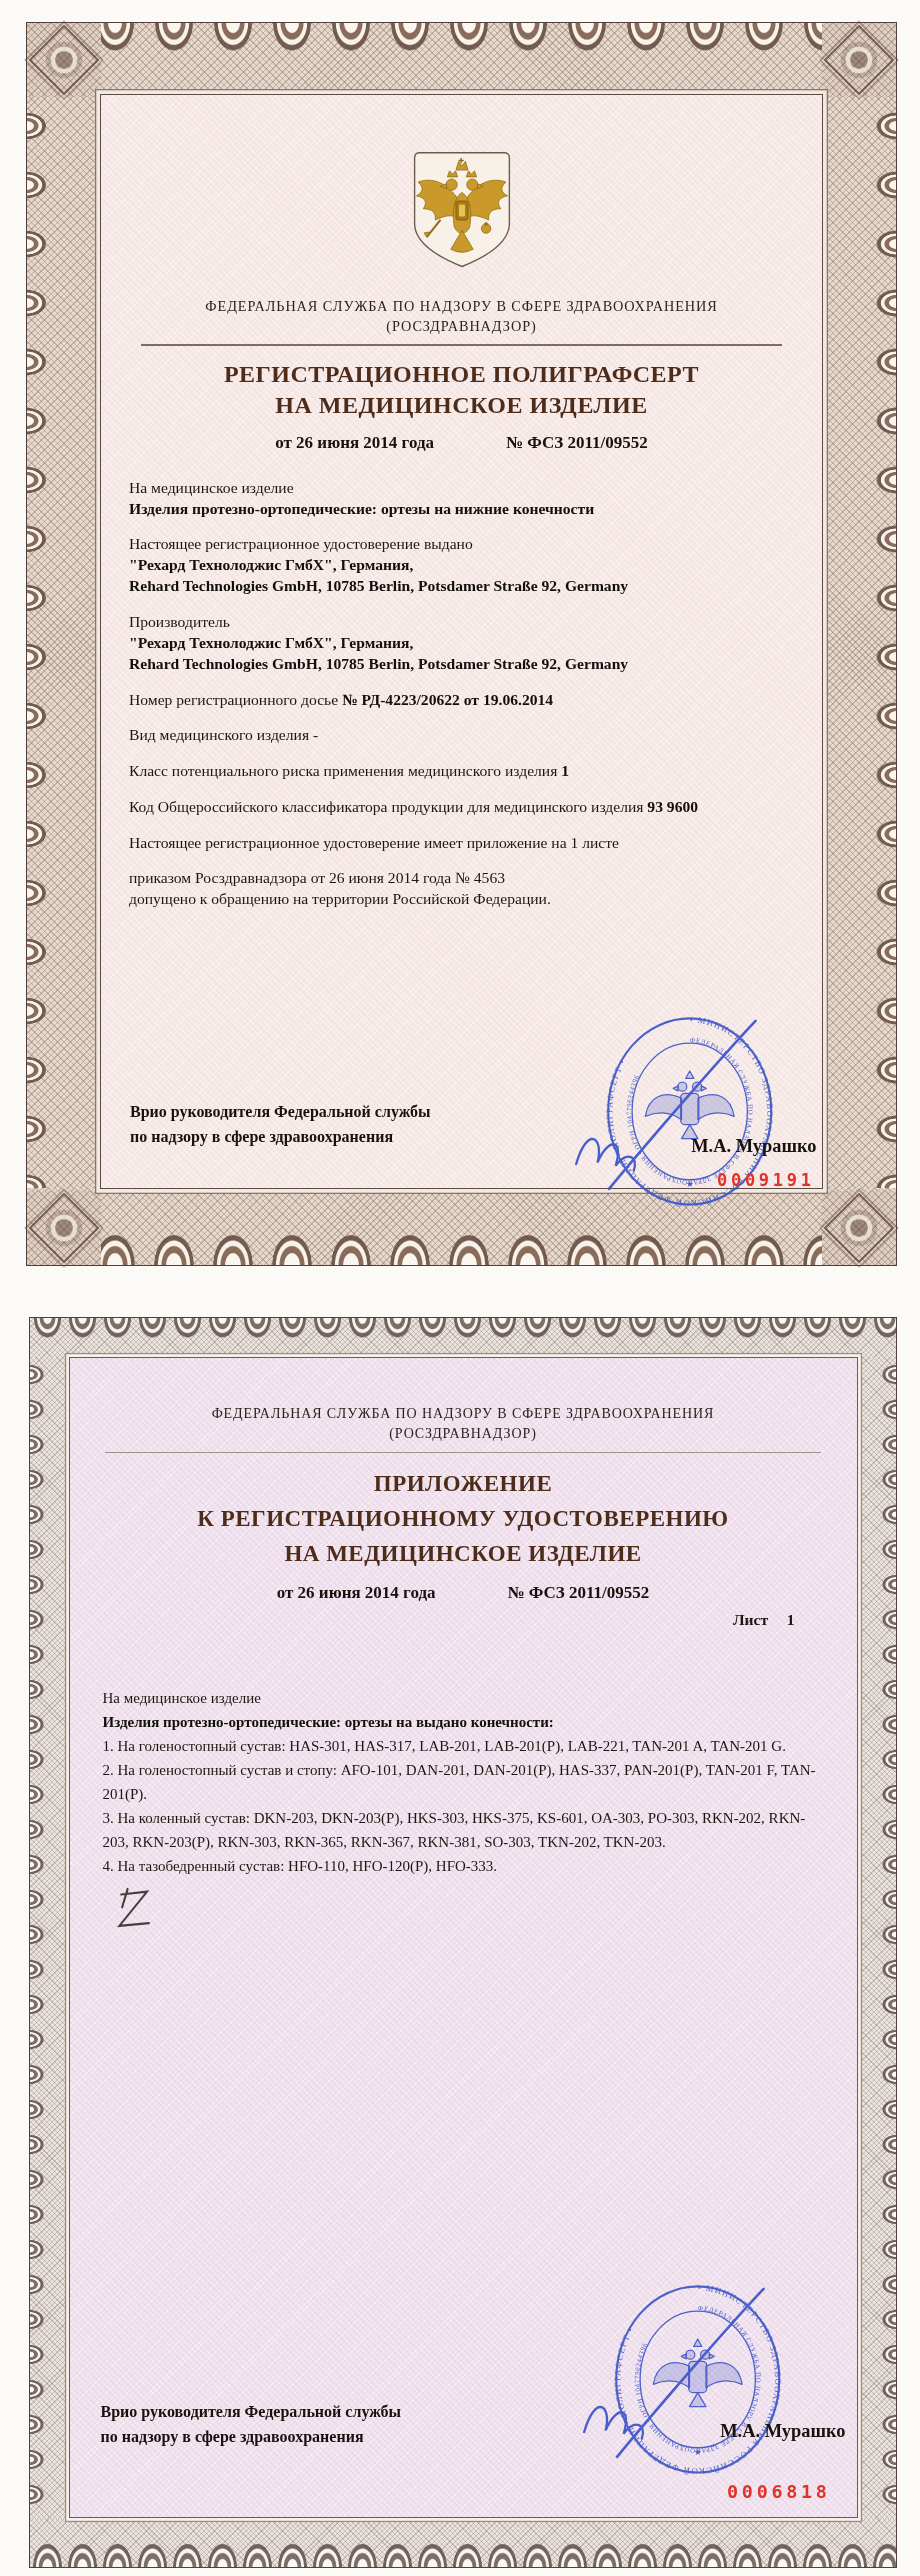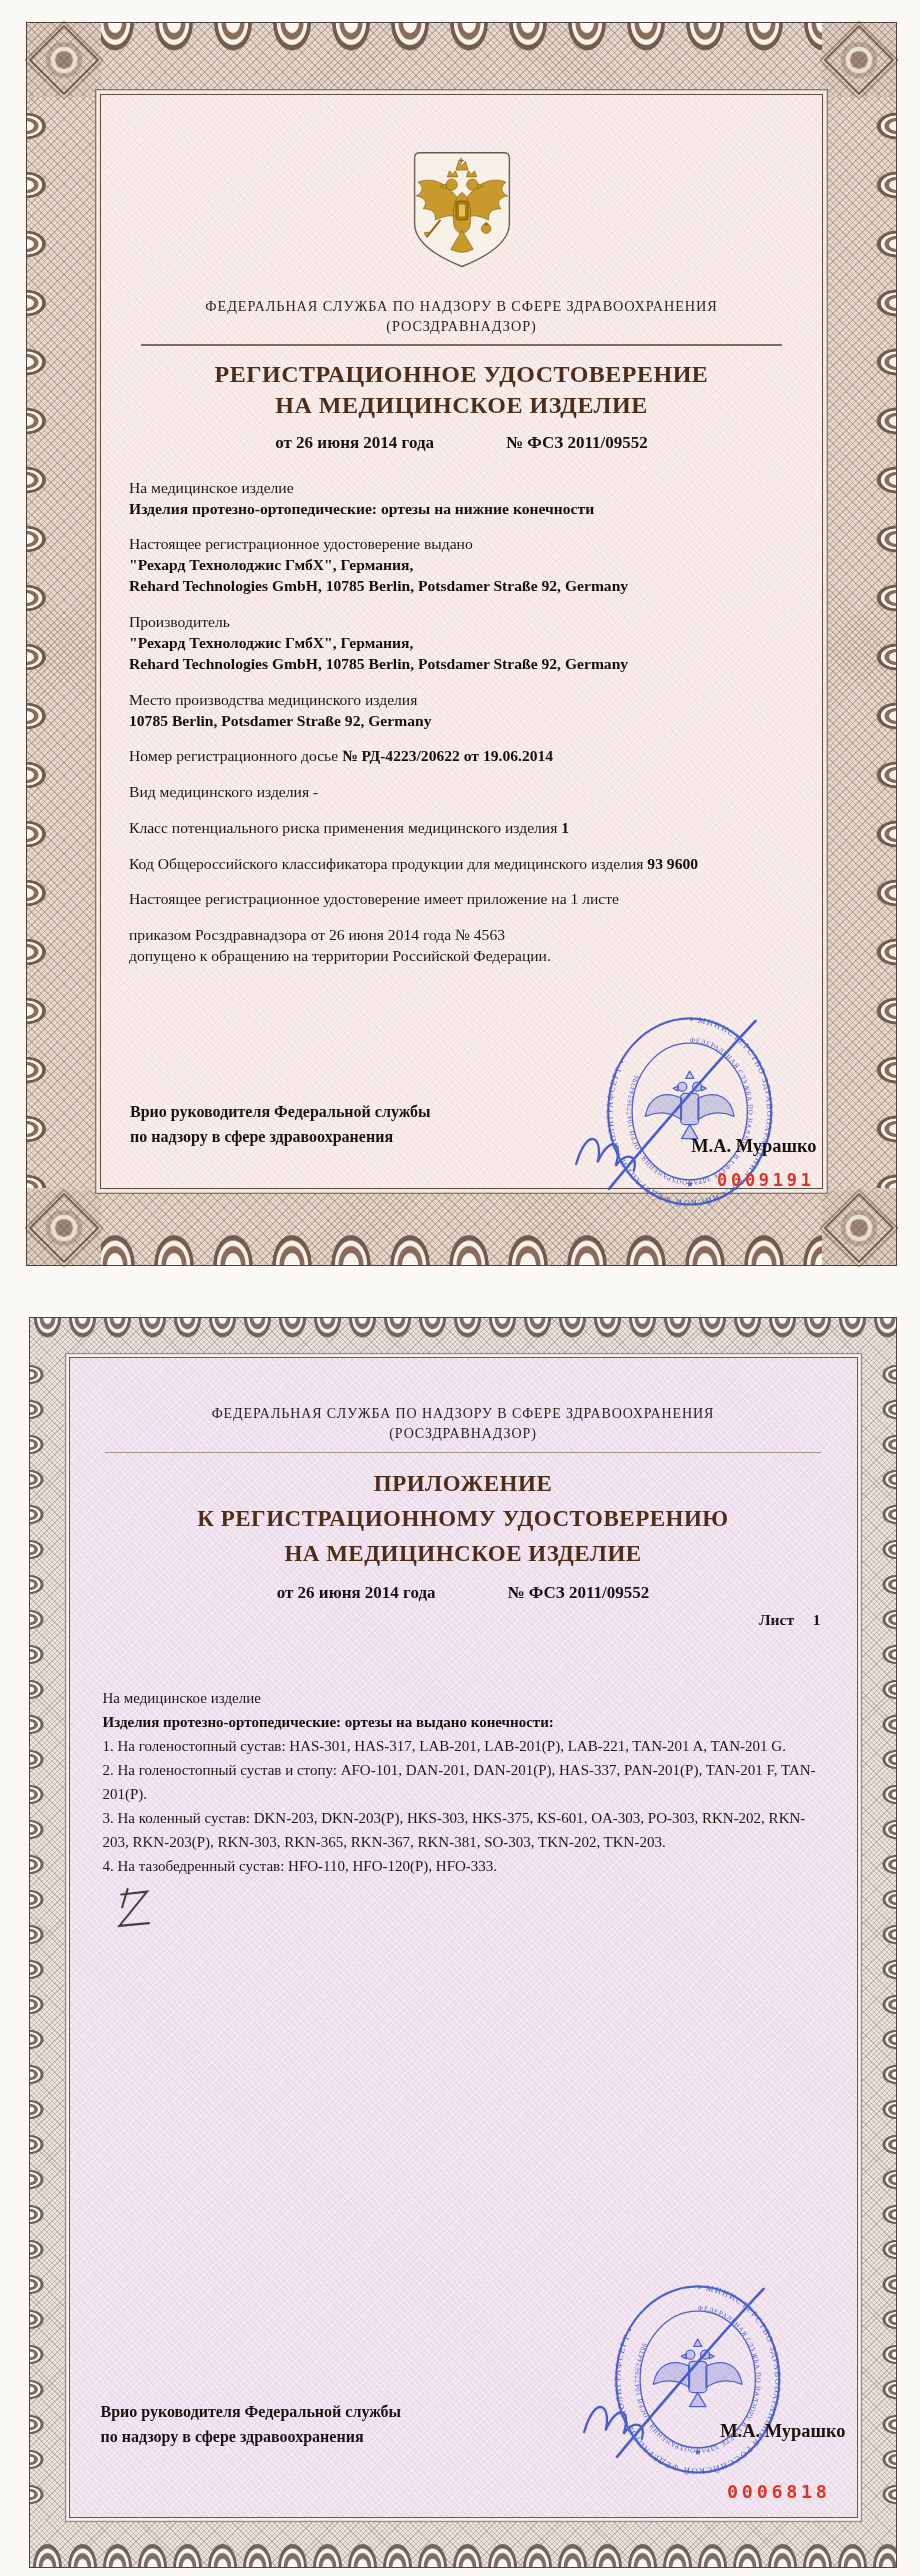--- a/index.html
+++ b/index.html
@@ -101,21 +101,21 @@
     box-shadow:0 0 0 2.8px #f6f0ea, 0 0 0 4.1px #9c8d86;}
 
   
   .agency{ text-align:center; font-size:14.3px; letter-spacing:0.9px; color:#2c221d; line-height:20px;}
   .rule{height:1.4px;background:#7d6c62;width:89%;margin:8.3px auto 0;}
   .rule.light{background:#a2938a;height:0.9px;width:91%;}
   .big-title{text-align:center;font-weight:bold;color:#4e2c1a;letter-spacing:0.5px;}
   #doc1 .big-title{font-size:24px;line-height:31px;margin-top:13px;}
   #doc2 .big-title{font-size:23px;line-height:35px;margin-top:13px;}
   .dateline{display:flex;justify-content:center;gap:72px;font-weight:bold;font-size:17px;margin-top:12px;color:#17120e;}
-  .sheet{text-align:right;padding-right:36px;font-weight:bold;font-size:15.6px;margin-top:7.4px;}
+  .sheet{text-align:right;padding-right:62px;font-weight:bold;font-size:15.6px;margin-top:7.4px;}
   .sheet .num{margin-left:14.7px;}
   .body1{margin:24px 26px 0 28px;font-size:15.6px;line-height:21px;}
   .body1 p{margin:0 0 14.7px 0;}
   .body2{margin:57px 31px 0 33px;font-size:15px;line-height:24px;}
   .body2 p{margin:0;}
   b.dk{color:#120f0c;}
   .emblem{display:block;margin:50px auto 20px;}
   .sig{position:absolute;font-weight:bold;font-size:16px;line-height:25px;color:#17120e;}
   #doc1 .sig{left:29px;bottom:39px;}
   #doc2 .sig{left:31px;bottom:68px;}
@@ -172,21 +172,21 @@
       <rect x="61.5" y="68" width="7" height="14" rx="1.5" fill="#e7c15c" stroke="none"></rect>
     </svg>
 
     <div class="agency">
       <div>ФЕДЕРАЛЬНАЯ СЛУЖБА ПО НАДЗОРУ В СФЕРЕ ЗДРАВООХРАНЕНИЯ</div>
       <div>(РОСЗДРАВНАДЗОР)</div>
     </div>
     <div class="rule"></div>
 
     <div class="big-title">
-      <div>РЕГИСТРАЦИОННОЕ УДОСТОВЕРЕНИЕ</div>
+      <div>РЕГИСТРАЦИОННОЕ ПОЛИГРАФСЕРТ</div>
       <div>НА МЕДИЦИНСКОЕ ИЗДЕЛИЕ</div>
     </div>
 
     <div class="dateline">
       <span>от  26 июня 2014 года</span>
       <span>№  ФСЗ 2011/09552</span>
     </div>
 
     <div class="body1">
       <p>
@@ -195,24 +195,20 @@
       </p>
       <p>
         <span>Настоящее регистрационное удостоверение выдано</span><br>
         <b class="dk">"Рехард Технолоджис ГмбХ", Германия,</b><br>
         <b class="dk">Rehard Technologies GmbH, 10785 Berlin, Potsdamer Straße 92, Germany</b>
       </p>
       <p>
         <span>Производитель</span><br>
         <b class="dk">"Рехард Технолоджис ГмбХ", Германия,</b><br>
         <b class="dk">Rehard Technologies GmbH, 10785 Berlin, Potsdamer Straße 92, Germany</b>
-      </p>
-      <p>
-        <span>Место производства медицинского изделия</span><br>
-        <b class="dk">10785 Berlin, Potsdamer Straße 92, Germany</b>
       </p>
       <p>
         <span>Номер регистрационного досье </span><b class="dk">№ РД-4223/20622 от 19.06.2014</b>
       </p>
       <p>Вид медицинского изделия -</p>
       <p>
         <span>Класс потенциального риска применения медицинского изделия </span><b class="dk">1</b>
       </p>
       <p>
         <span>Код Общероссийского классификатора продукции для медицинского изделия </span><b class="dk">93 9600</b>

